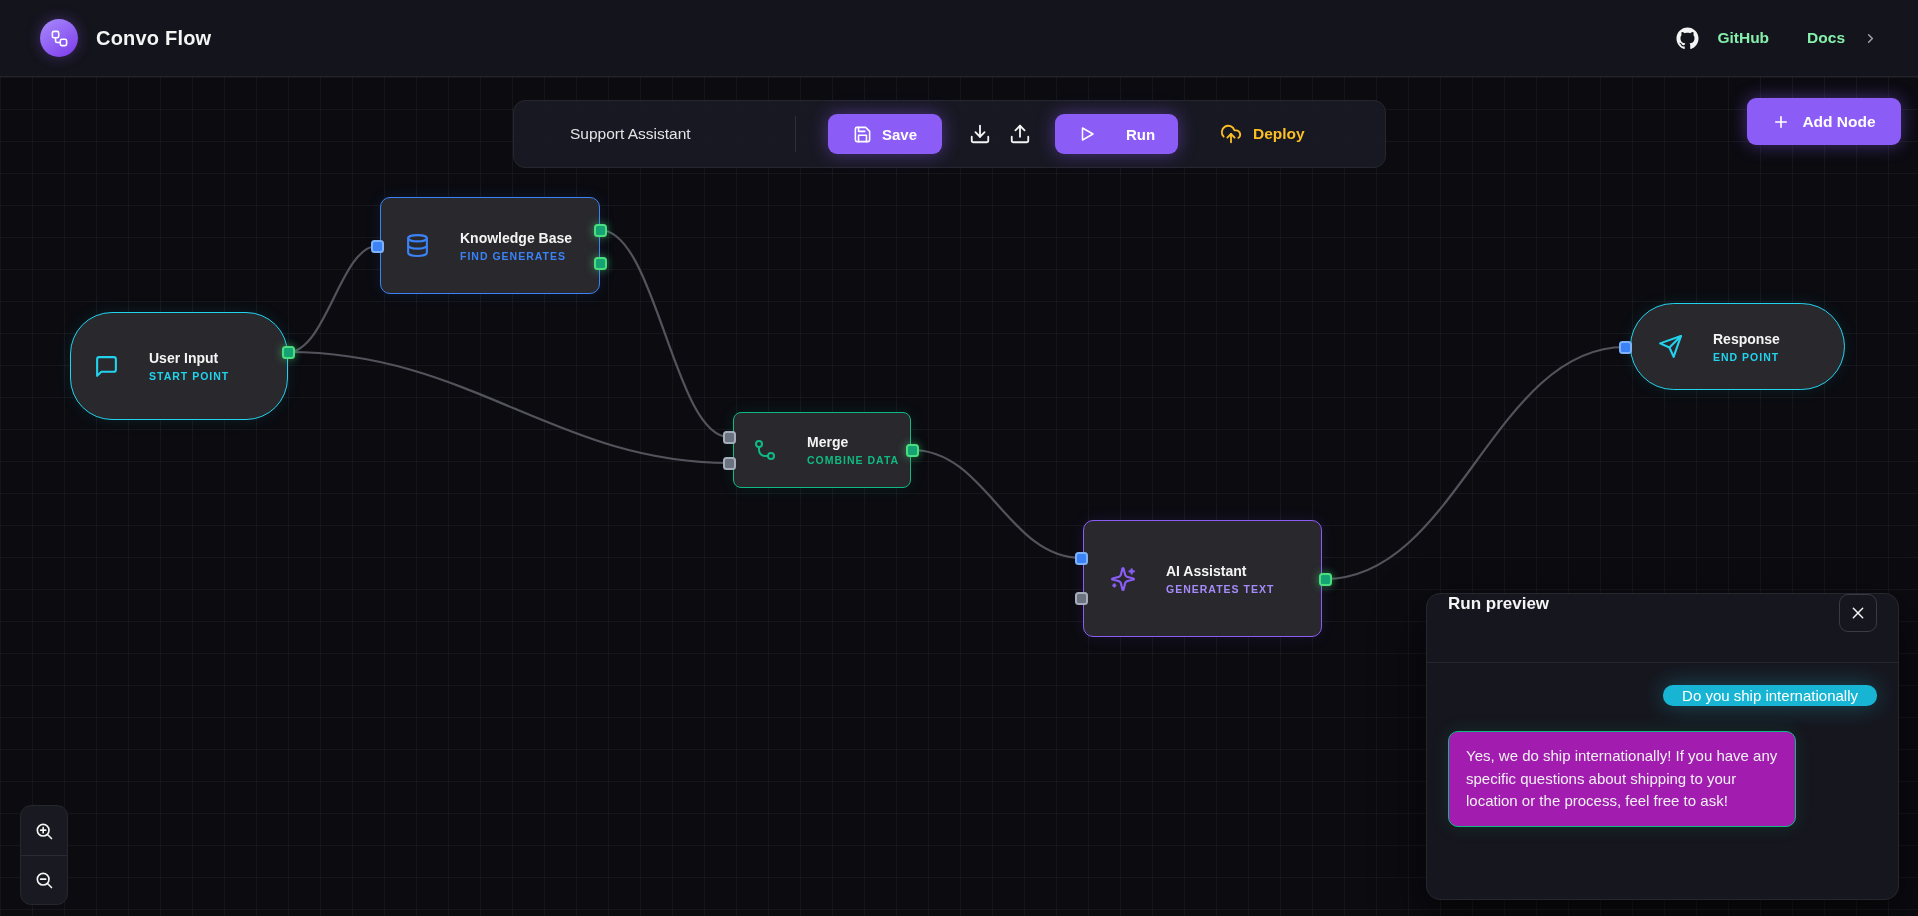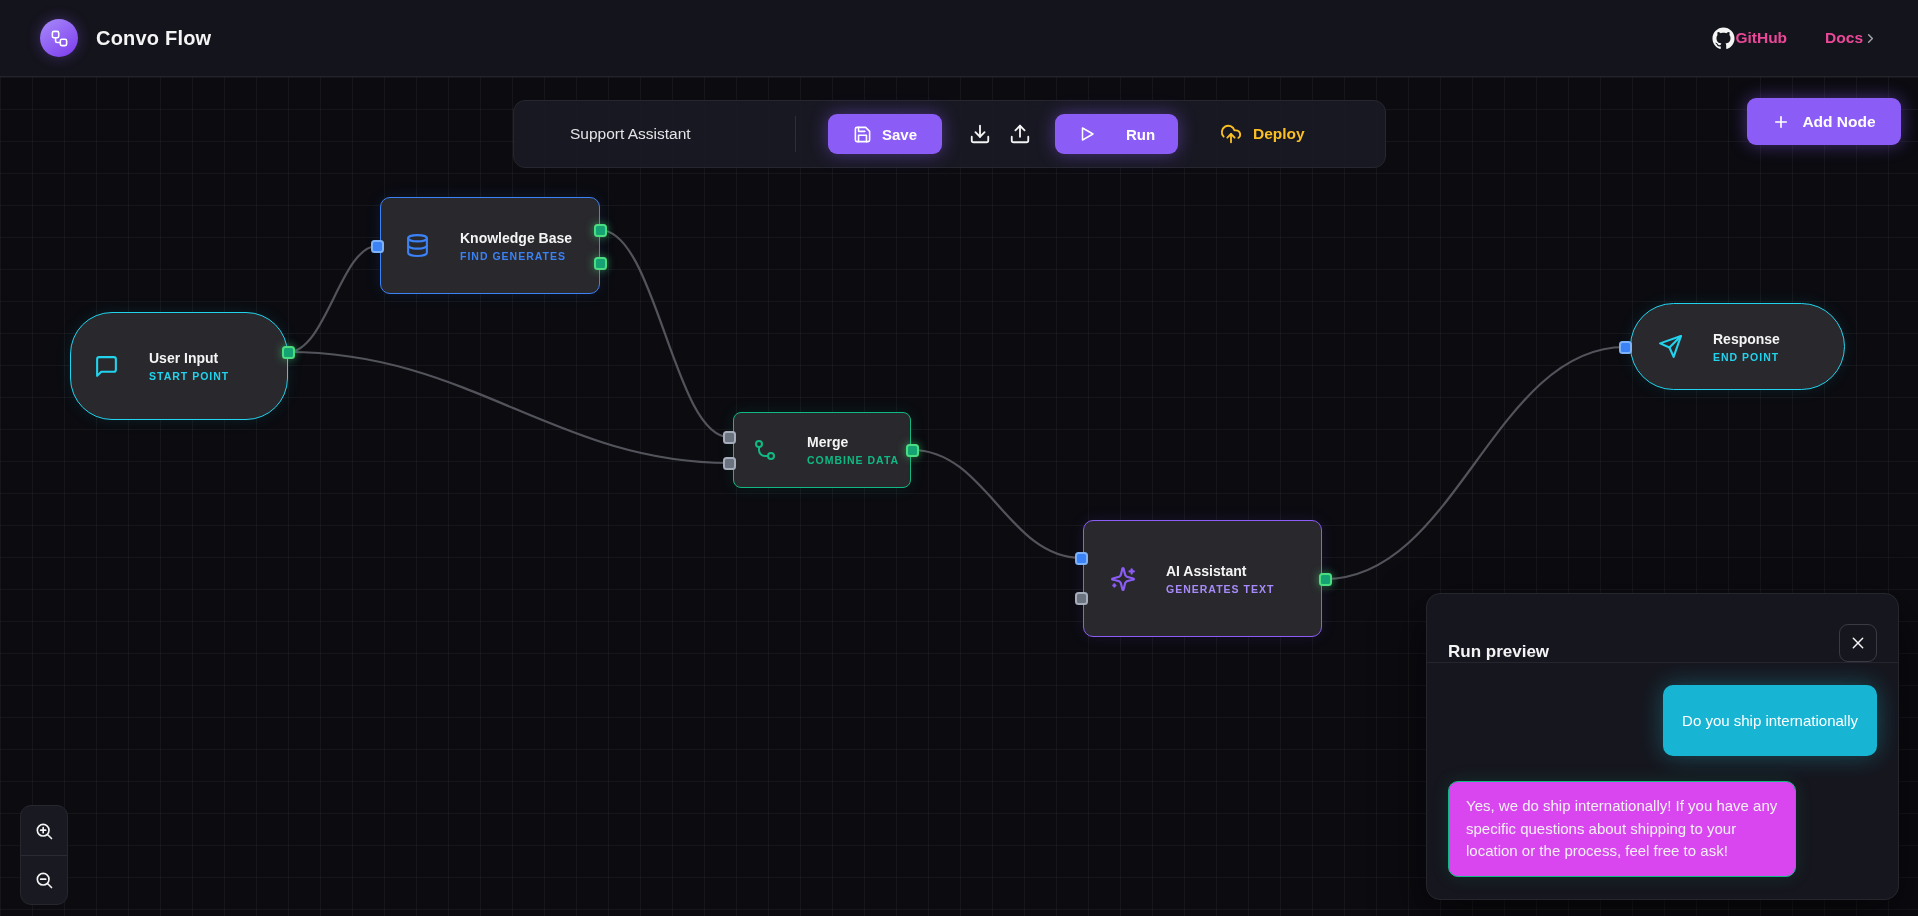--- a/index.html
+++ b/index.html
@@ -17,21 +17,21 @@
     display:flex; align-items:center; padding:0 40px; z-index:50;
   }
   .logo {
     width:38px; height:38px; border-radius:50%;
     background:linear-gradient(145deg,#a78bfa,#7c3aed);
     display:flex; align-items:center; justify-content:center;
     box-shadow:0 0 14px rgba(139,92,246,.35);
   }
   .nav-title { margin-left:18px; font-size:20px; font-weight:700; color:#f4f4f5; letter-spacing:.2px; }
   .nav-right { margin-left:auto; display:flex; align-items:center; gap:38px; }
-  .nav-link { display:flex; align-items:center; gap:0; font-size:15.5px; font-weight:600; color:#ec4899; cursor:pointer; }
+  .nav-link { display:flex; align-items:center; gap:18px; font-size:15.5px; font-weight:600; color:#86efac; cursor:pointer; }
 
   
   .canvas {
     position:absolute; left:0; top:77px; width:1918px; height:839px;
     background-image:
       linear-gradient(rgba(255,255,255,.042) 1px, transparent 1px),
       linear-gradient(90deg, rgba(255,255,255,.042) 1px, transparent 1px);
     background-size:32px 32px;
   }
   svg.edges { position:absolute; left:0; top:0; width:1918px; height:916px; z-index:1; pointer-events:none; }
@@ -94,36 +94,36 @@
   .h-green { background:#15a373; border:2px solid #4ade80; box-shadow:0 0 8px rgba(74,222,128,.55); }
   .h-blue  { background:#3b82f6; border:2px solid #7eb2f9; }
   .h-gray  { background:#6b7280; border:2px solid #a6adbb; }
 
   
   .run-preview {
     position:absolute; left:1426px; top:593px; width:473px; height:307px; z-index:60;
     background:#16161e; border:1px solid #26262f; border-radius:14px;
     box-shadow:0 18px 50px rgba(0,0,0,.55); overflow:hidden;
   }
-  .rp-header { height:69px; display:flex; align-items:flex-end; padding:0 21px; border-bottom:1px solid #25252e; }
+  .rp-header { height:69px; display:flex; align-items:flex-start; padding:0 21px; border-bottom:1px solid #25252e; }
   .rp-title { font-size:17px; font-weight:700; color:#f4f4f5; }
   .rp-close {
     margin-left:auto; width:38px; height:38px; border-radius:9px; background:transparent;
     border:1px solid #3a3a44; cursor:pointer; display:flex; align-items:center; justify-content:center;
   }
   .rp-body { padding:22px 21px; }
   .bubble-user {
     margin-left:auto; width:fit-content; max-width:300px;
     background:#17b5d3; color:#fff; font-size:15px;
-    padding:27px 19px; border-radius:10px;
+    padding:2px 19px; border-radius:10px;
     box-shadow:0 0 24px rgba(34,211,238,.30);
   }
   .bubble-bot {
     margin-top:25px; width:348px;
-    background:#d946ef; border:1px solid #10b981; border-radius:10px;
+    background:#a21caf; border:1px solid #10b981; border-radius:10px;
     color:#f1f1f3; font-size:15px; line-height:1.5;
     padding:13px 17px;
     box-shadow:0 0 18px rgba(16,185,129,.15);
   }
 
   
   .zoom-controls {
     position:absolute; left:20px; top:805px; width:48px; z-index:40;
     background:#191922; border:1px solid #26262f; border-radius:11px; overflow:hidden;
   }

